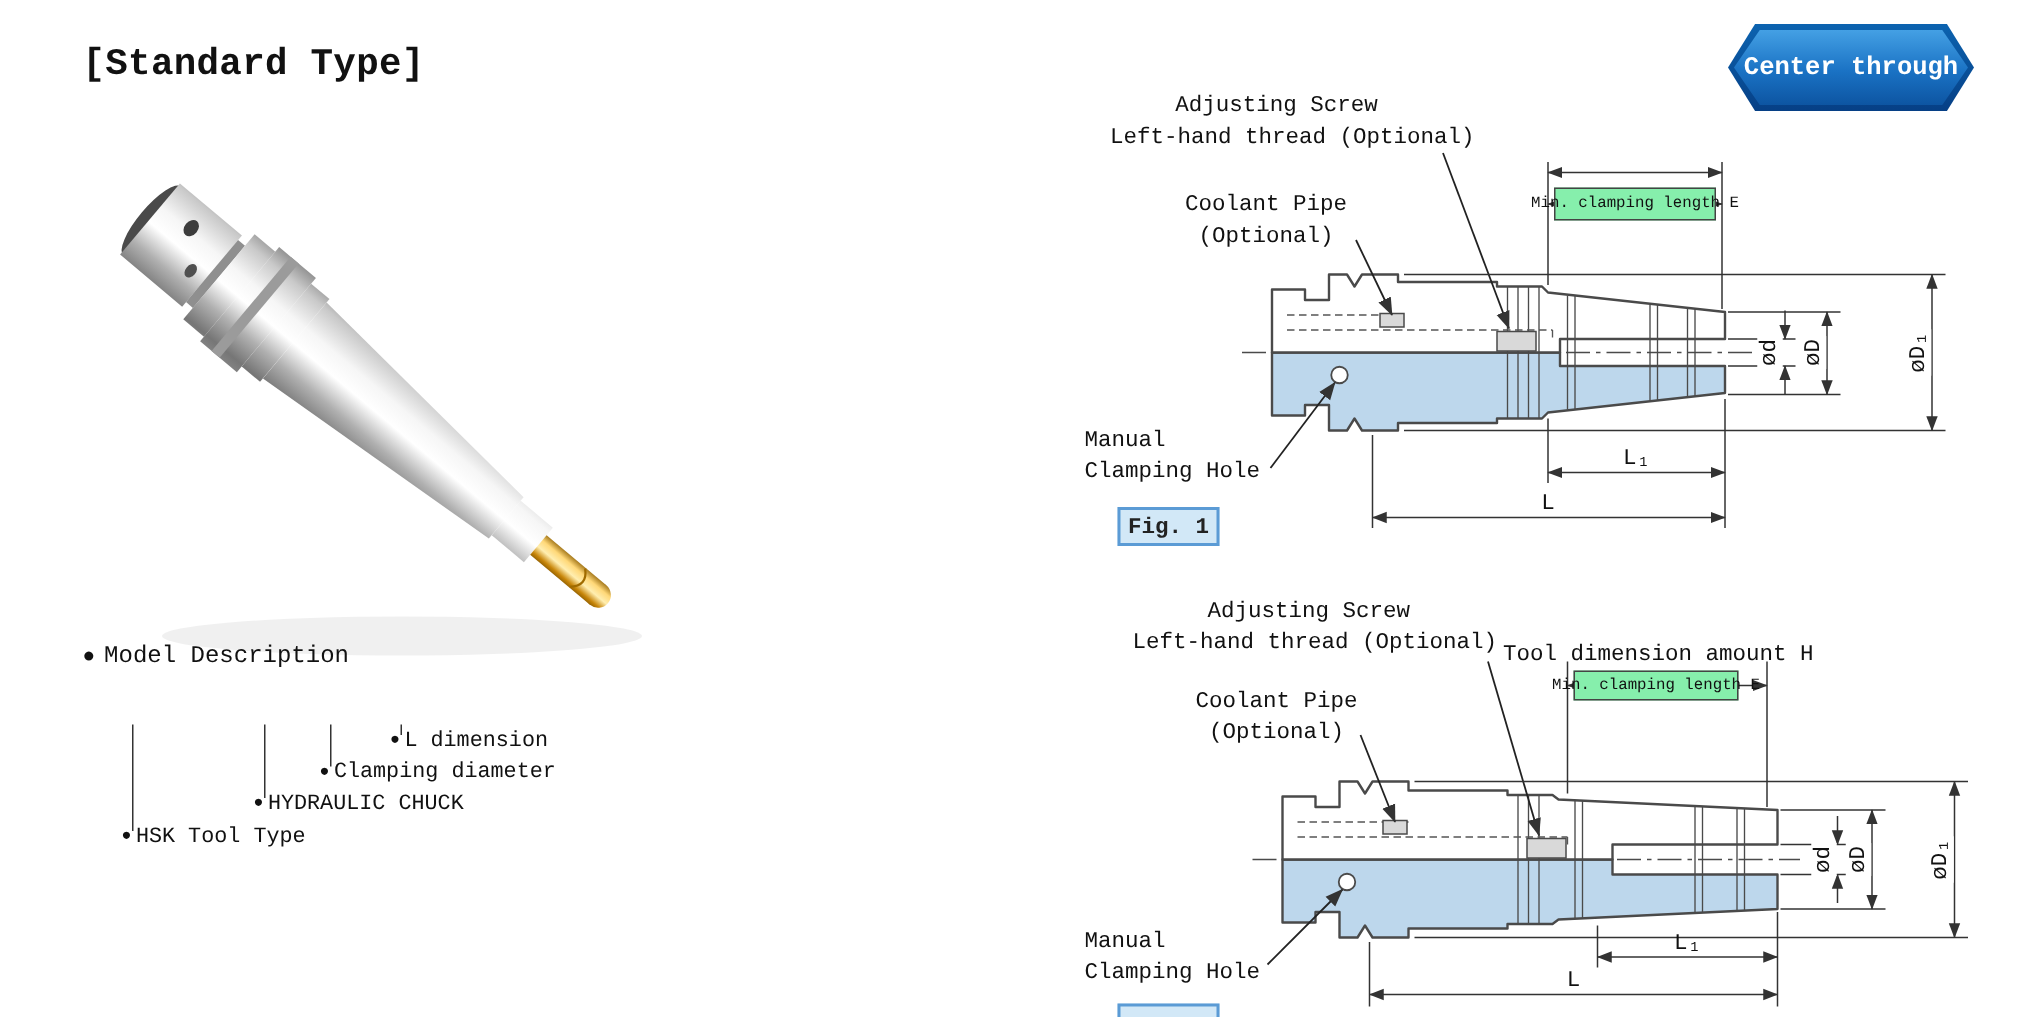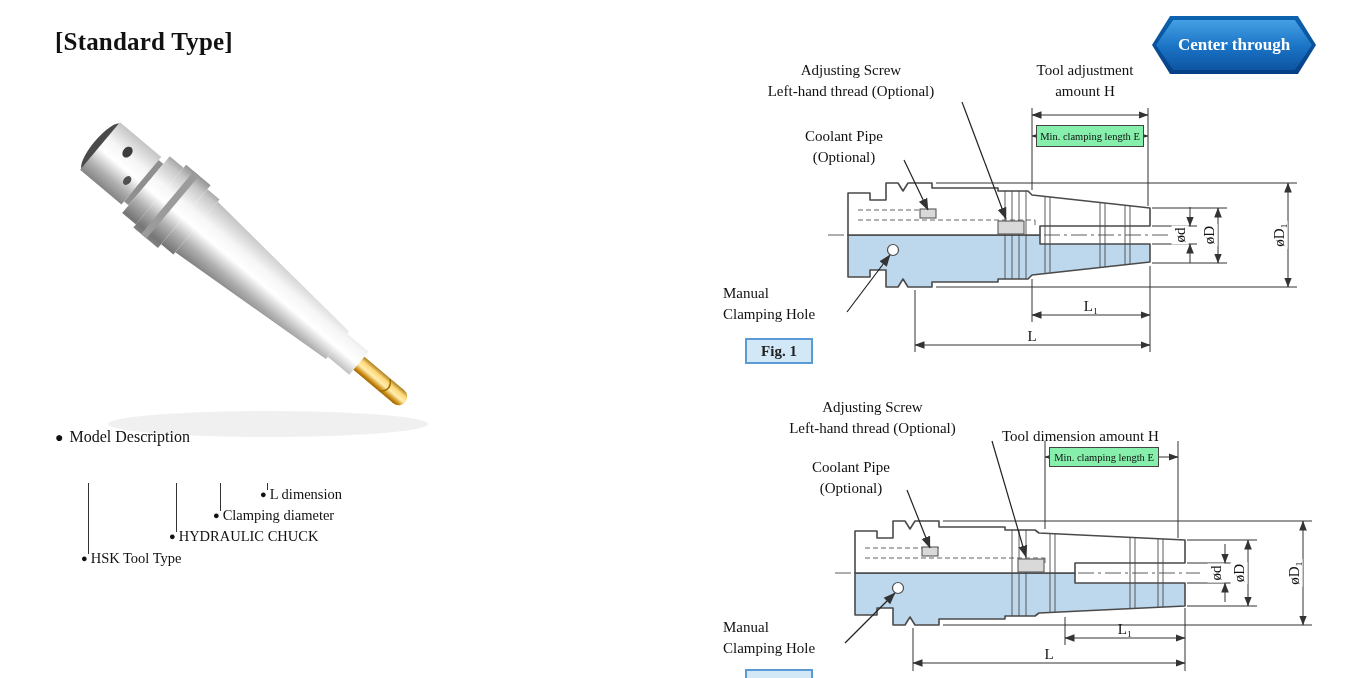--- a/index.html
+++ b/index.html
@@ -1,18 +1,18 @@
 <!DOCTYPE html>
 <html><head>
 <meta charset="utf-8">
 <style>
   *{margin:0;padding:0;box-sizing:border-box}
   body{background:#ddd}
   #page{position:relative;width:1350px;height:678px;background:#fff;overflow:hidden;
-        font-family:Liberation Serif, serif;color:#111}
+        font-family:Liberation Mono, monospace;color:#111}
   .title{position:absolute;left:55px;top:28px;font-size:25px;font-weight:bold;letter-spacing:.2px}
 
   
   .badge-outer{position:absolute;left:1152px;top:16px;width:164px;height:58px;
       clip-path:polygon(11% 0,89% 0,100% 50%,89% 100%,11% 100%,0 50%);
       background:linear-gradient(180deg,#0c63b0,#063f85)}
   .badge-inner{position:absolute;left:4px;top:4px;right:4px;bottom:4px;
       clip-path:polygon(11% 0,89% 0,100% 50%,89% 100%,11% 100%,0 50%);
       background:linear-gradient(180deg,#44a0e4 0%,#1a72c4 55%,#0d55a2 100%);
       display:flex;align-items:center;justify-content:center}
@@ -186,24 +186,20 @@
         <line class="dim" x1="332" y1="255" x2="450" y2="255" marker-start="url(#ar1)" marker-end="url(#ar1)"></line>
         <line class="dim" x1="215" y1="230" x2="215" y2="292"></line>
         <line class="dim" x1="215" y1="285" x2="450" y2="285" marker-start="url(#ar1)" marker-end="url(#ar1)"></line>
       </g>
     </svg>
 
     <div class="lbl right" style="left:40px;top:0;width:222px">
       <div>Adjusting Screw</div>
       <div>Left-hand thread (Optional)</div>
     </div>
-    <div class="lbl center" style="left:318px;top:0;width:134px">
-      <div>Tool adjustment</div>
-      <div>amount H</div>
-    </div>
     <div class="ebox" style="left:336px;top:65px;width:108px;height:22px">Min. clamping length E</div>
     <div class="lbl center" style="left:84px;top:66px;width:120px">
       <div>Coolant Pipe</div>
       <div>(Optional)</div>
     </div>
     <div class="lbl" style="left:23px;top:223px">
       <div>Manual</div>
       <div>Clamping Hole</div>
     </div>
     <div class="figbox" style="left:45px;top:278px;width:68px;height:26px">Fig. 1</div>

